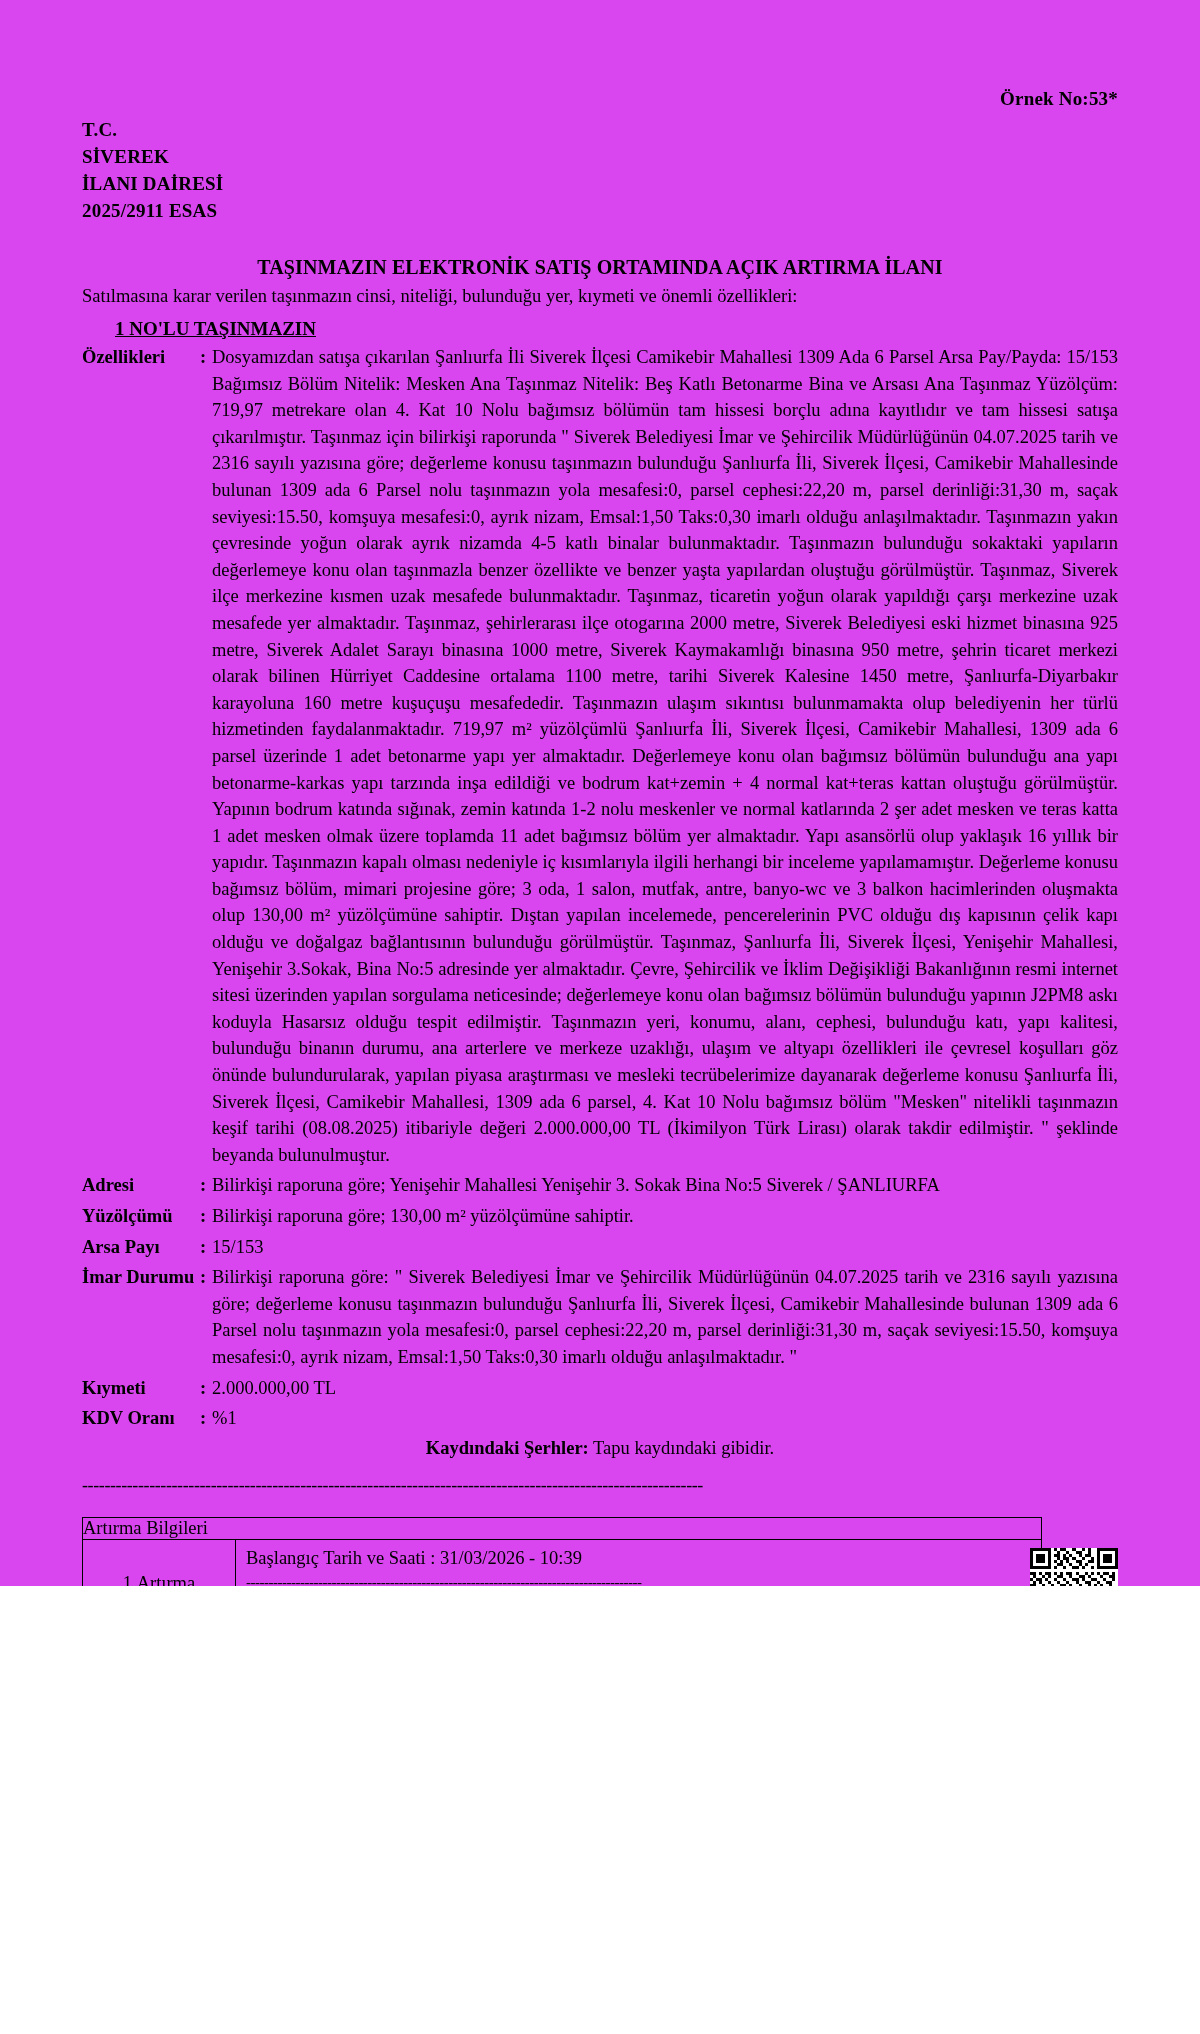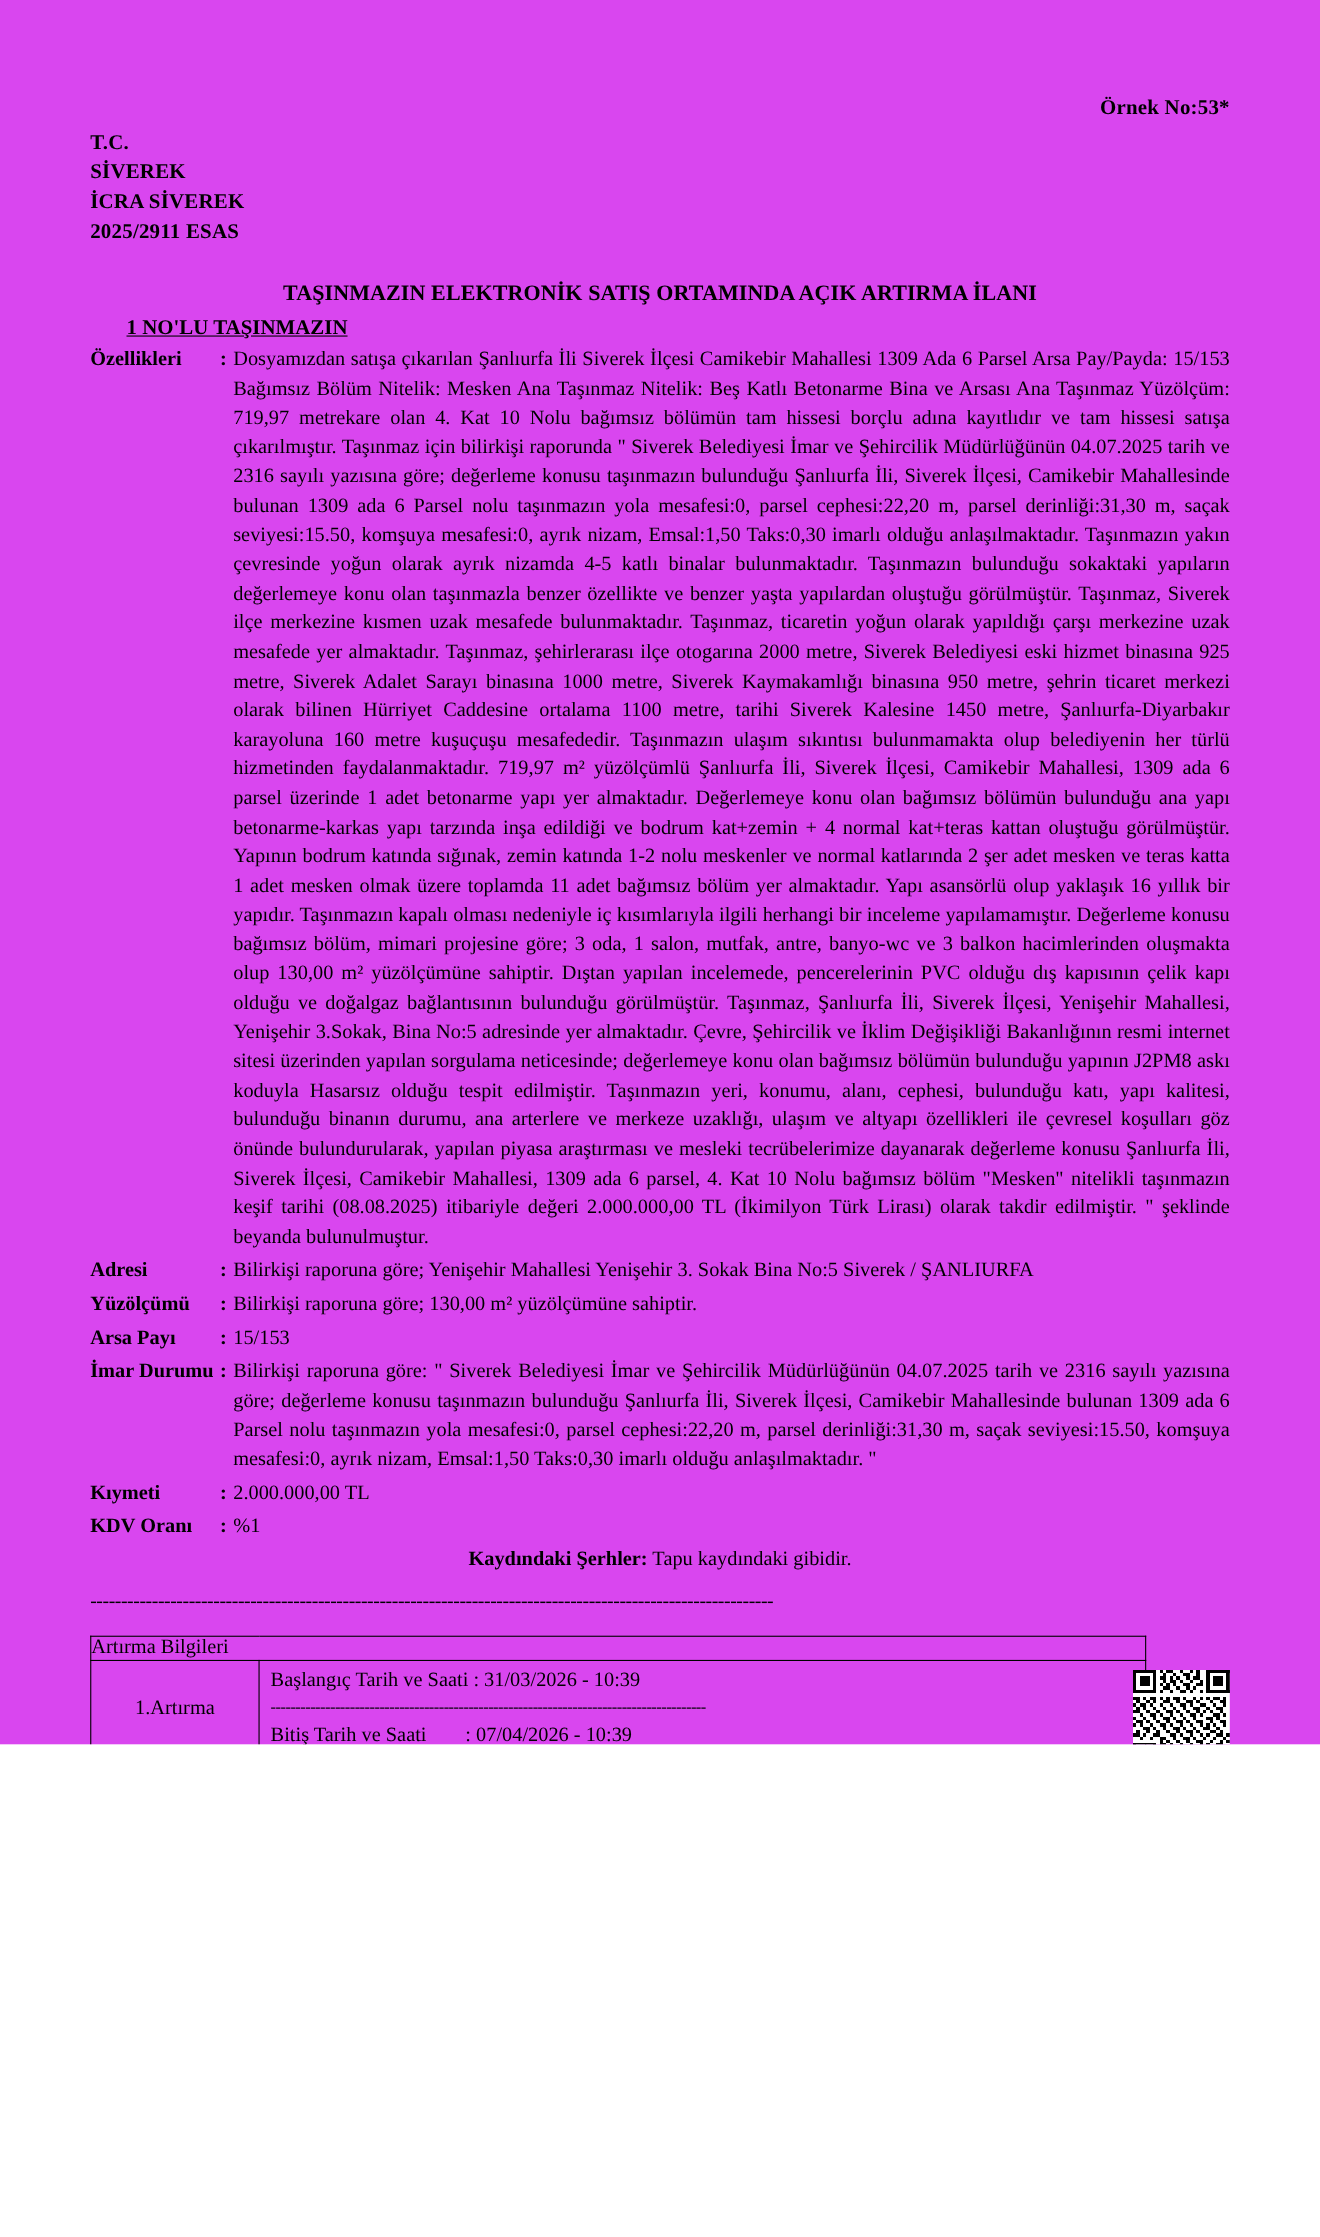--- a/index.html
+++ b/index.html
@@ -186,26 +186,27 @@
 <body>
 
 <div class="page">
   <div class="inner">
 
     <div class="ornek">Örnek No:53*</div>
 
     <div class="court-head">
       <div>T.C.</div>
       <div>SİVEREK</div>
-      <div>İCRA SİVEREK</div>
+      <div>İLANI DAİRESİ</div>
       <div>2025/2911 ESAS</div>
     </div>
 
     <div class="main-title">TAŞINMAZIN ELEKTRONİK SATIŞ ORTAMINDA AÇIK ARTIRMA İLANI</div>
 
+    <div class="lead">Satılmasına karar verilen taşınmazın cinsi, niteliği, bulunduğu yer, kıymeti ve önemli özellikleri:</div>
 
     <div class="sub-head-wrap">
       <span class="sub-head">1 NO'LU TAŞINMAZIN</span>
     </div>
 
     <div class="field-row">
       <span class="field-label">Özellikleri</span>
       <span class="field-colon">:</span>
       <span class="field-value">Dosyamızdan satışa çıkarılan Şanlıurfa İli Siverek İlçesi Camikebir Mahallesi 1309 Ada 6 Parsel Arsa Pay/Payda: 15/153 Bağımsız Bölüm Nitelik: Mesken Ana Taşınmaz Nitelik: Beş Katlı Betonarme Bina ve Arsası Ana Taşınmaz Yüzölçüm: 719,97 metrekare olan 4. Kat 10 Nolu bağımsız bölümün tam hissesi borçlu adına kayıtlıdır ve tam hissesi satışa çıkarılmıştır. Taşınmaz için bilirkişi raporunda " Siverek Belediyesi İmar ve Şehircilik Müdürlüğünün 04.07.2025 tarih ve 2316 sayılı yazısına  göre; değerleme konusu taşınmazın bulunduğu Şanlıurfa İli, Siverek İlçesi, Camikebir Mahallesinde  bulunan 1309 ada 6 Parsel nolu taşınmazın yola mesafesi:0, parsel cephesi:22,20 m, parsel derinliği:31,30 m,  saçak seviyesi:15.50, komşuya mesafesi:0, ayrık nizam, Emsal:1,50 Taks:0,30 imarlı olduğu anlaşılmaktadır. Taşınmazın yakın çevresinde yoğun olarak ayrık nizamda 4-5 katlı binalar bulunmaktadır. Taşınmazın bulunduğu sokaktaki yapıların değerlemeye konu olan taşınmazla benzer özellikte ve benzer  yaşta yapılardan oluştuğu görülmüştür. Taşınmaz, Siverek ilçe merkezine kısmen uzak mesafede bulunmaktadır. Taşınmaz, ticaretin yoğun olarak yapıldığı  çarşı merkezine uzak mesafede yer   almaktadır. Taşınmaz, şehirlerarası ilçe otogarına 2000 metre, Siverek Belediyesi eski hizmet binasına 925  metre, Siverek Adalet Sarayı binasına 1000 metre, Siverek Kaymakamlığı binasına 950 metre, şehrin  ticaret merkezi olarak bilinen Hürriyet Caddesine ortalama 1100 metre, tarihi Siverek Kalesine 1450  metre, Şanlıurfa-Diyarbakır karayoluna 160 metre kuşuçuşu mesafededir. Taşınmazın ulaşım sıkıntısı bulunmamakta olup belediyenin her türlü hizmetinden faydalanmaktadır. 719,97 m² yüzölçümlü Şanlıurfa İli, Siverek İlçesi, Camikebir Mahallesi, 1309 ada 6 parsel üzerinde 1 adet betonarme yapı yer almaktadır. Değerlemeye konu olan bağımsız bölümün bulunduğu  ana yapı betonarme-karkas yapı tarzında inşa edildiği ve bodrum kat+zemin + 4 normal kat+teras kattan  oluştuğu görülmüştür. Yapının bodrum katında sığınak, zemin katında 1-2 nolu meskenler ve normal  katlarında 2 şer adet mesken ve teras katta 1 adet mesken olmak üzere toplamda 11 adet bağımsız  bölüm yer almaktadır. Yapı asansörlü olup yaklaşık 16 yıllık bir yapıdır. Taşınmazın kapalı olması nedeniyle iç kısımlarıyla ilgili herhangi bir inceleme yapılamamıştır.  Değerleme konusu bağımsız bölüm, mimari projesine göre; 3 oda, 1 salon, mutfak, antre, banyo-wc ve 3  balkon hacimlerinden oluşmakta olup 130,00 m² yüzölçümüne sahiptir. Dıştan yapılan incelemede, pencerelerinin PVC olduğu dış kapısının çelik kapı olduğu ve doğalgaz bağlantısının bulunduğu  görülmüştür. Taşınmaz, Şanlıurfa İli, Siverek İlçesi, Yenişehir Mahallesi, Yenişehir 3.Sokak, Bina No:5  adresinde yer almaktadır. Çevre, Şehircilik ve İklim Değişikliği Bakanlığının resmi internet sitesi üzerinden yapılan sorgulama neticesinde; değerlemeye konu olan  bağımsız bölümün bulunduğu yapının J2PM8  askı koduyla Hasarsız olduğu tespit edilmiştir. Taşınmazın yeri, konumu, alanı, cephesi, bulunduğu katı, yapı kalitesi, bulunduğu binanın durumu, ana arterlere ve merkeze uzaklığı, ulaşım ve altyapı özellikleri ile çevresel koşulları göz  önünde bulundurularak, yapılan piyasa araştırması ve mesleki tecrübelerimize dayanarak değerleme  konusu Şanlıurfa İli, Siverek İlçesi, Camikebir Mahallesi, 1309 ada 6 parsel, 4. Kat 10 Nolu  bağımsız bölüm "Mesken" nitelikli taşınmazın keşif tarihi (08.08.2025) itibariyle değeri 2.000.000,00 TL (İkimilyon Türk Lirası) olarak takdir edilmiştir. " şeklinde beyanda bulunulmuştur.</span>
     </div>

